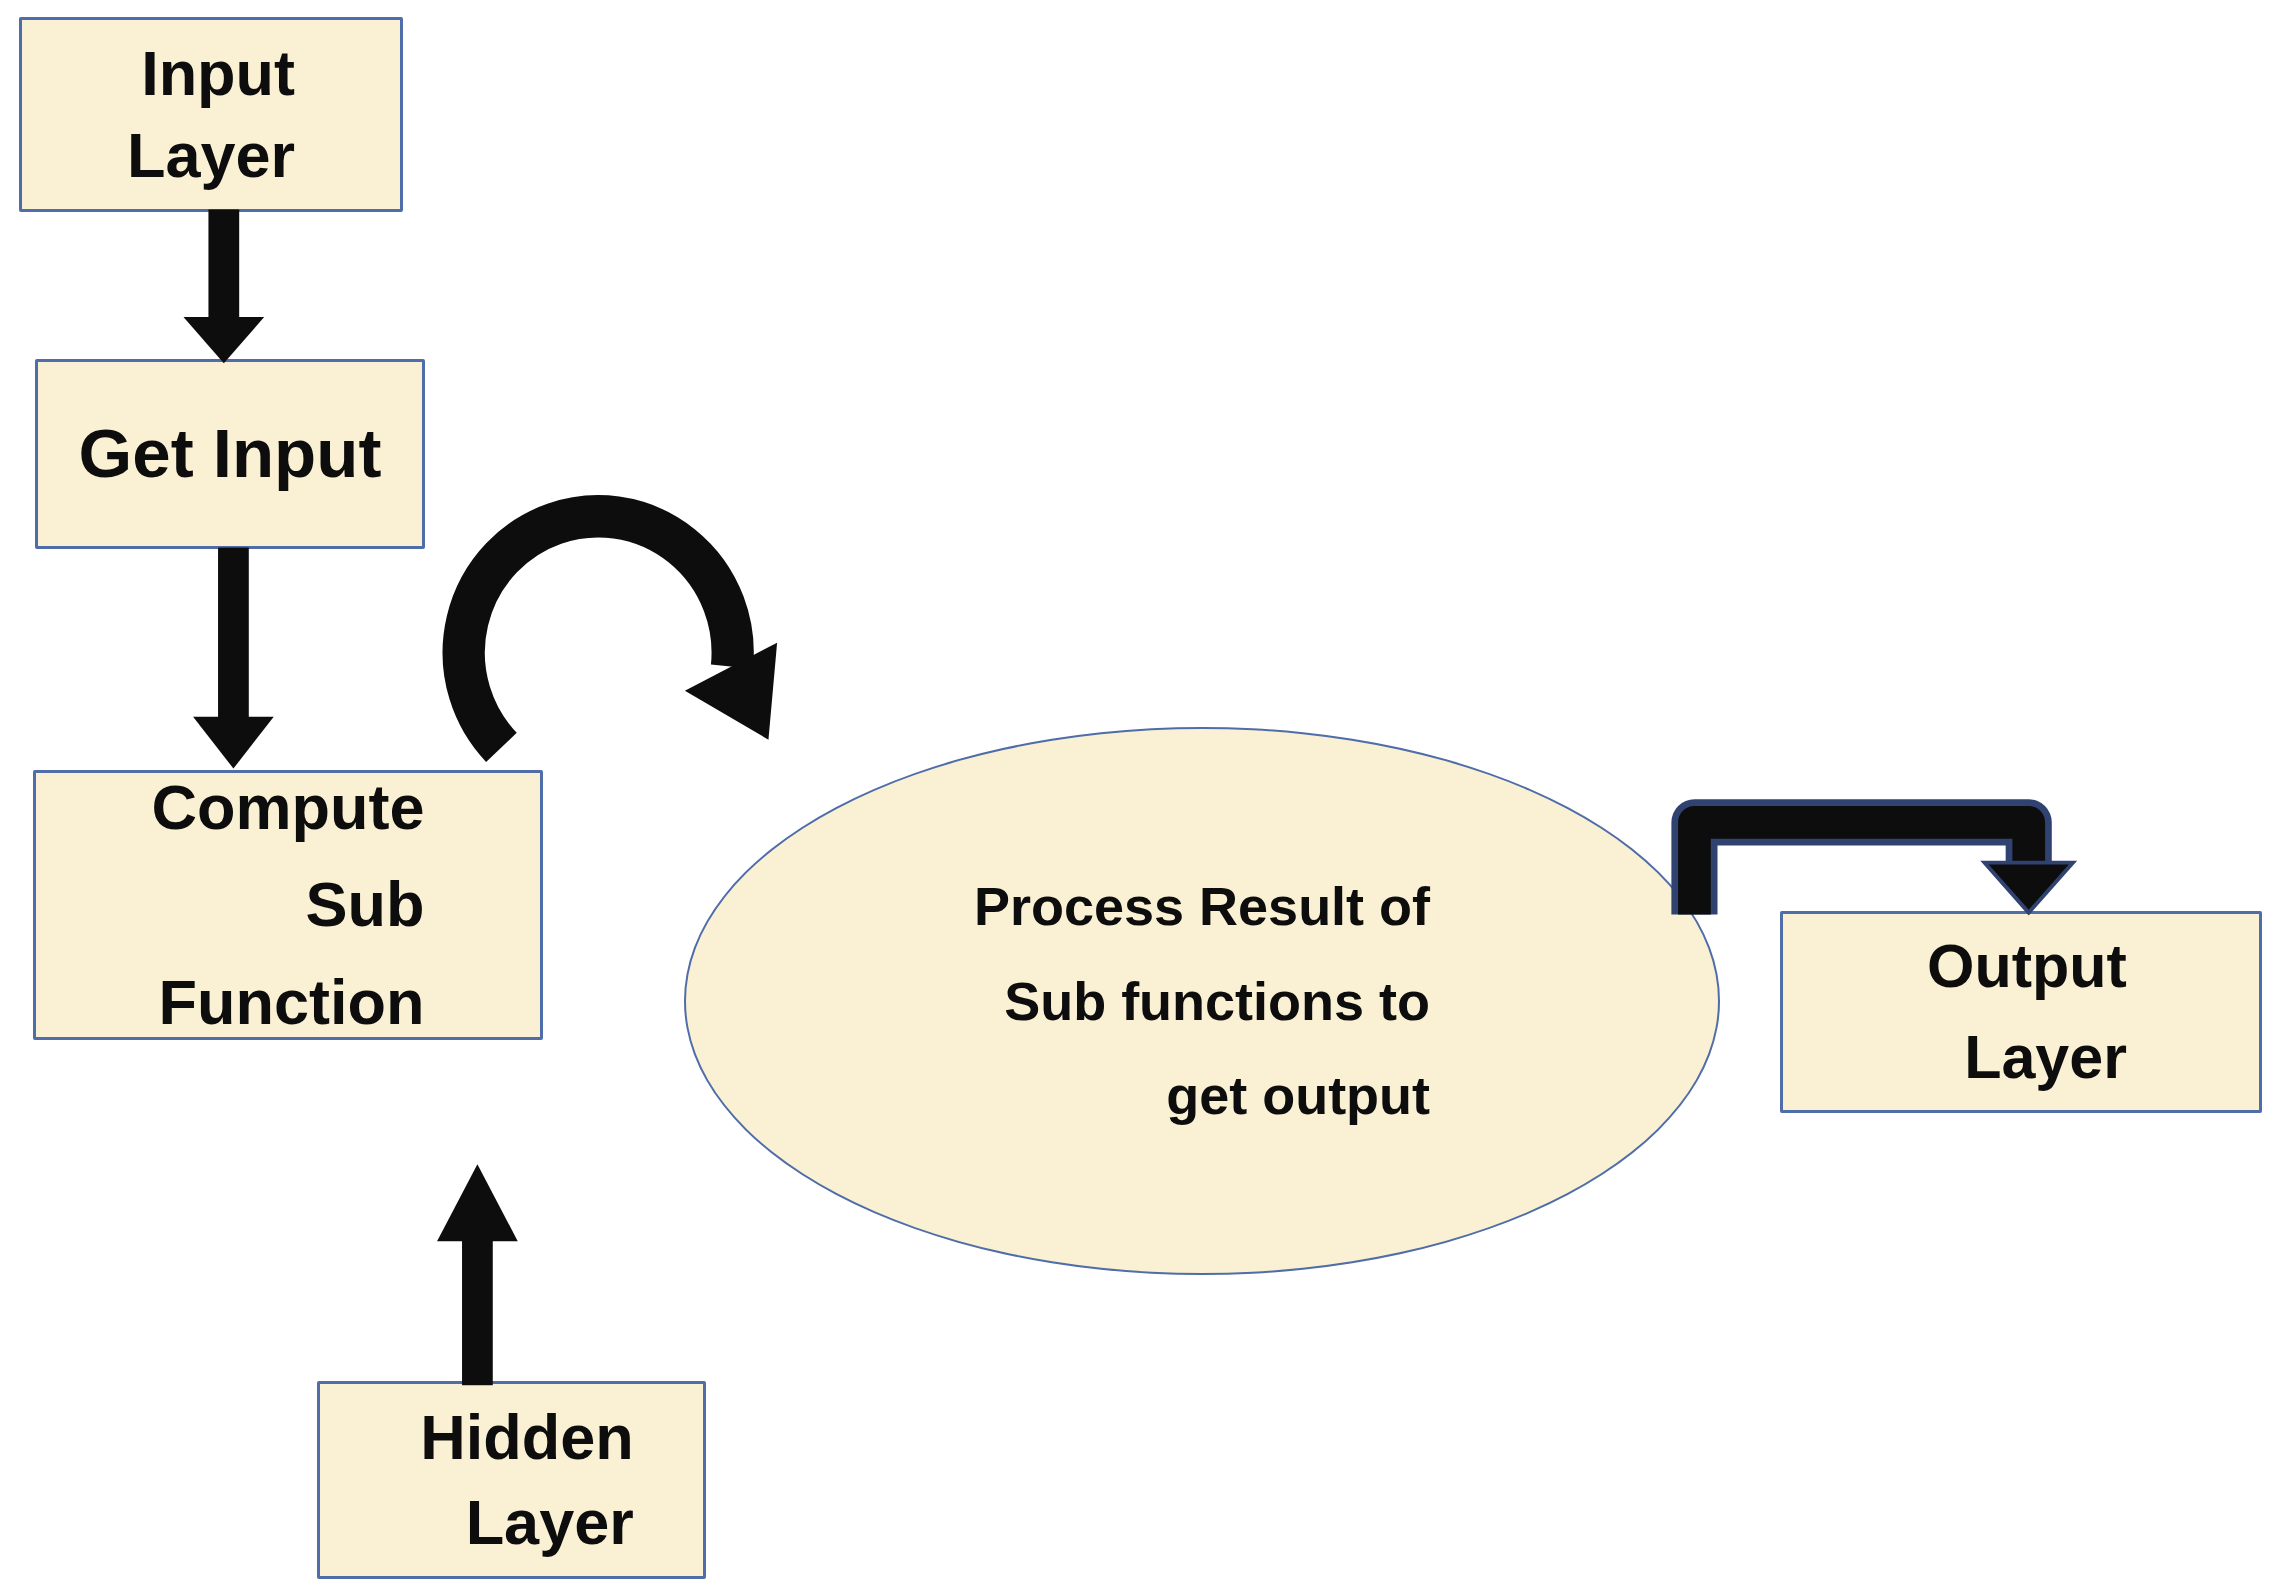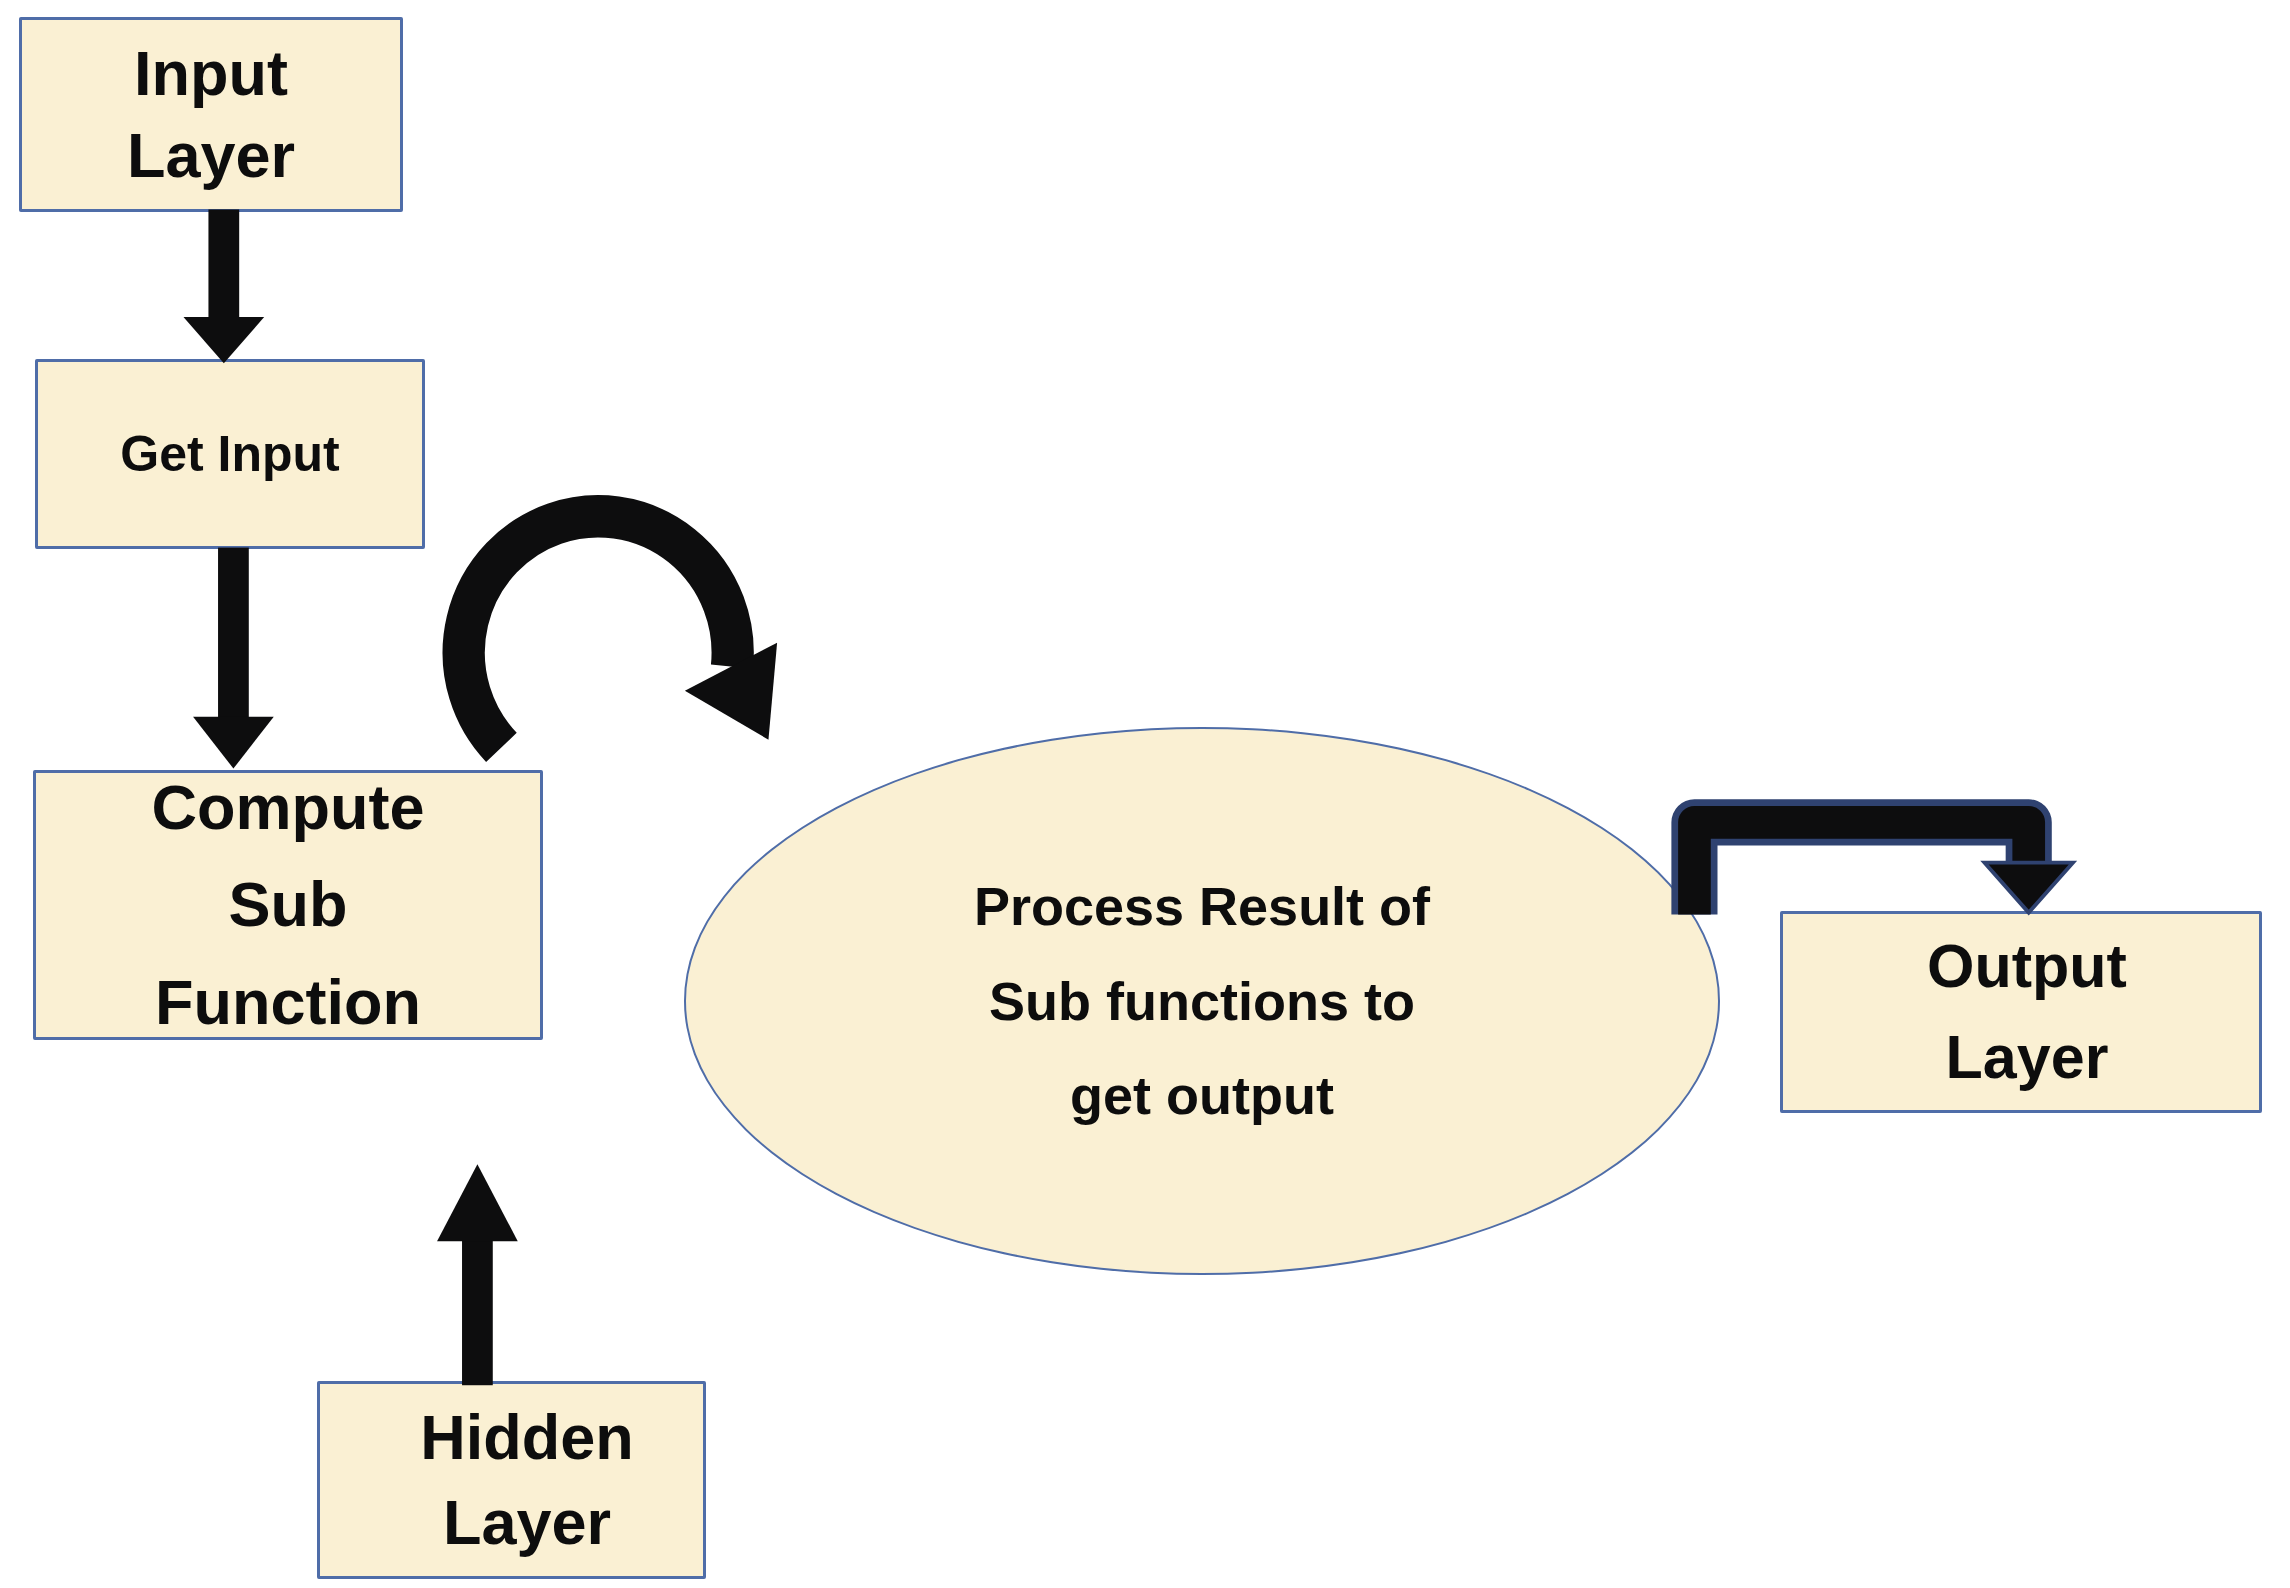--- a/index.html
+++ b/index.html
@@ -24,26 +24,26 @@
     position: absolute;
     background: var(--node-fill);
     border: 3.8px solid var(--node-border);
     display: flex;
     align-items: center;
     justify-content: center;
     text-align: center;
     color: var(--text);
     font-weight: 700;
   }
-  .label { white-space: pre-line; }
+  .label { white-space: pre-line; text-align: right; }
   .node-rect { border-radius: 1.9px; }
   .node-ellipse { border-radius: 50%; border-width: 2.9px; }
 
   #node-input-layer   { left: 19px;   top: 17.3px;   width: 384px;  height: 195px; font-size: 63px; line-height: 1.3; }
-  #node-get-input     { left: 35px;   top: 359px;  width: 390px;  height: 190px; font-size: 50px; line-height: 1.3; }
+  #node-get-input     { left: 35px;   top: 359px;  width: 390px;  height: 190px; font-size: 69px; line-height: 1.3; }
   #node-compute       { left: 33px;   top: 770px;  width: 510px;  height: 270px; font-size: 63px; line-height: 1.55; }
   #node-hidden-layer  { left: 317px;  top: 1381px; width: 389px;  height: 198px; font-size: 63px; line-height: 1.35; padding-left: 31px; }
   #node-process       { left: 684px;  top: 727px;  width: 1036px; height: 548px; font-size: 54px; line-height: 1.75; }
   #node-output-layer  { left: 1780px; top: 911px;  width: 482px;  height: 202px; font-size: 61px; line-height: 1.5; padding-left: 12px; }
 
   svg.arrows {
     position: absolute;
     left: 0; top: 0;
     width: 2290px;
     height: 1588px;

